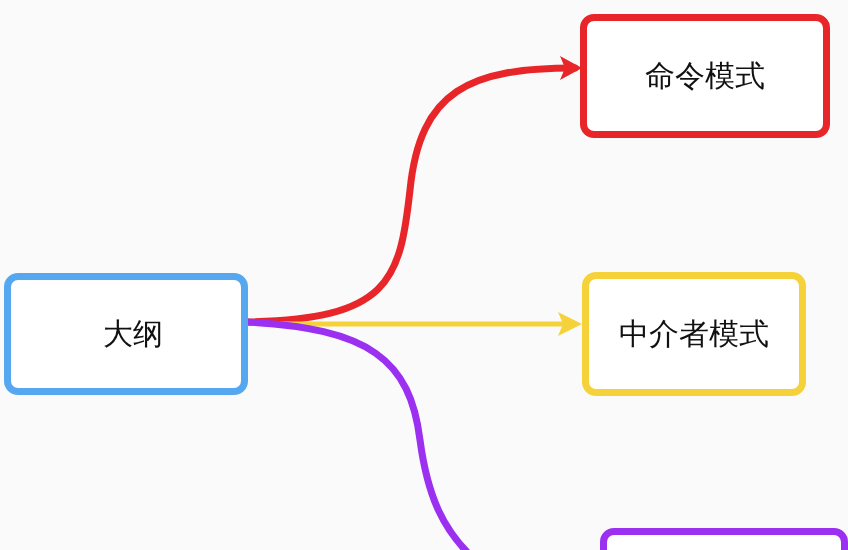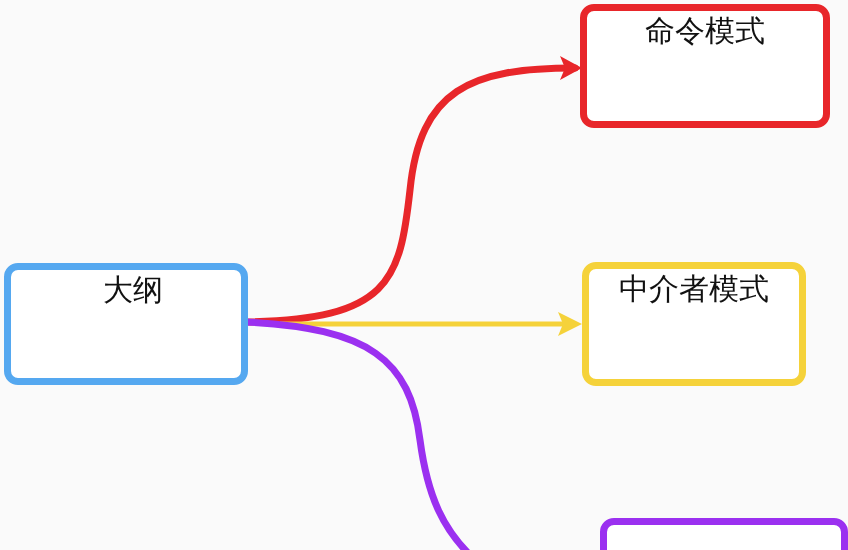--- a/index.html
+++ b/index.html
@@ -1,18 +1,18 @@
 <!DOCTYPE html>
 <html><head>
   <meta charset="utf-8">
   <style>
     html, body { margin: 0; padding: 0; }
     body { width: 848px; height: 550px; background: #fafafa; position: relative; overflow: hidden; font-family: "DejaVu Sans", sans-serif; }
     svg.edges { position: absolute; left: 0; top: 0; width: 848px; height: 550px; }
-    .node { position: absolute; box-sizing: border-box; background: #ffffff; border-style: solid; border-width: 7px; border-radius: 14px; display: flex; align-items: flex-start; justify-content: center; font-size: 30px; color: #111; }
+    .node { position: absolute; box-sizing: border-box; background: #ffffff; border-style: solid; border-width: 7px; border-radius: 14px; display: flex; align-items: center; justify-content: center; font-size: 30px; color: #111; margin-top: 10px; }
   </style>
 </head>
 <body>
 
 <svg class="edges" viewBox="0 0 848 550">
   <path d="M245 322 C 390 320, 400 280, 410 190 C 420 90, 470 68, 575 68" stroke="#e8262a" stroke-width="7" fill="none" stroke-linecap="round"></path>
   <polygon points="560,56 582,68 560,80 565,68" fill="#e8262a"></polygon>
   <path d="M280 324 L 568 324" stroke="#f5d23a" stroke-width="5" fill="none"></path>
   <polygon points="558,312 582,324 558,336 563,324" fill="#f5d23a"></polygon>
   <path d="M245 322 C 370 328, 410 360, 420 440 C 428 500, 445 530, 470 555" stroke="#9b30f0" stroke-width="7" fill="none" stroke-linecap="round"></path>

